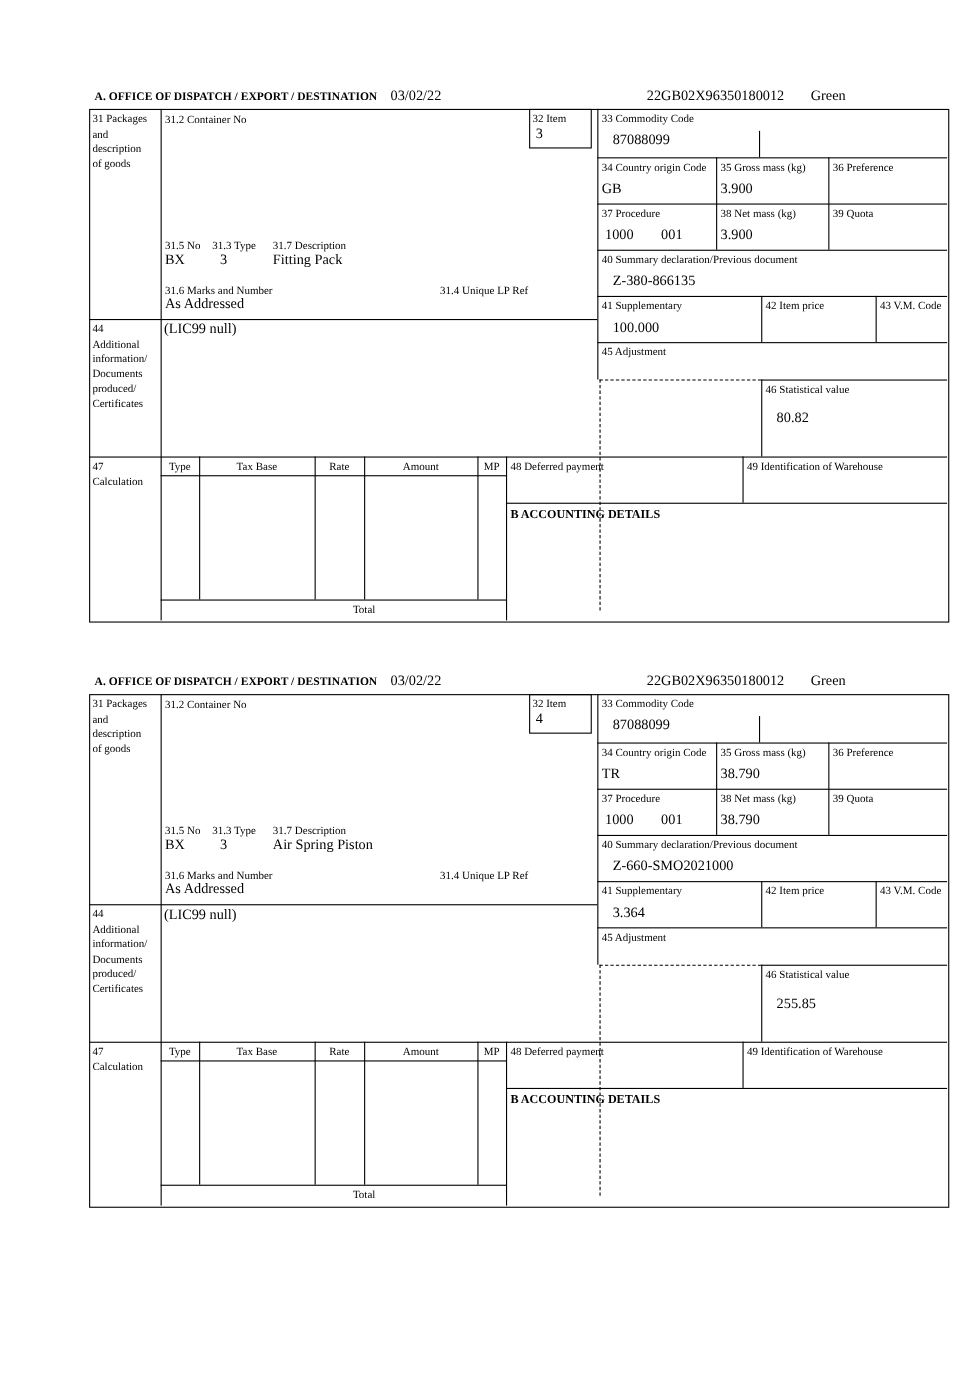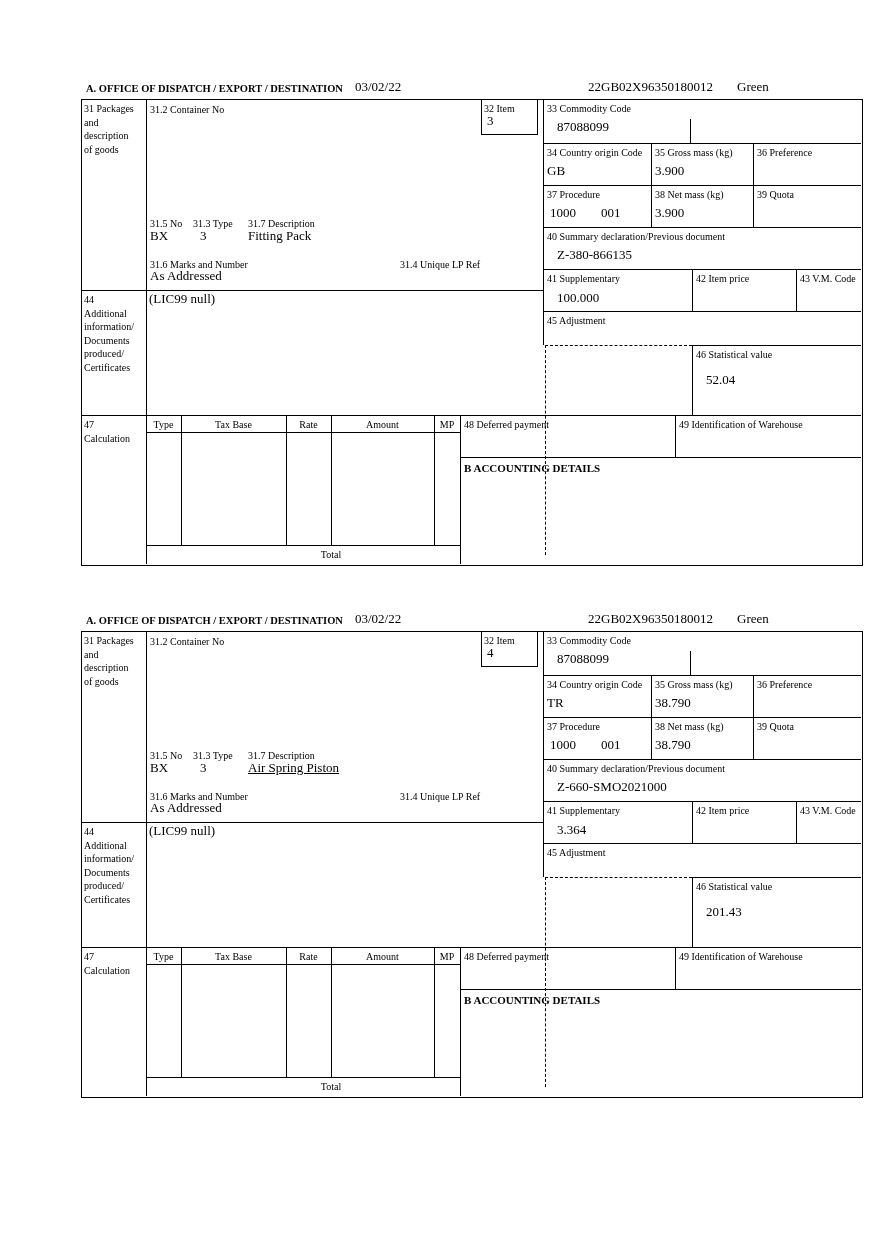--- a/index.html
+++ b/index.html
@@ -91,21 +91,21 @@
     <div class="lbl" style="left:800px;top:194px;">43 V.M. Code</div>
     <div class="lbl" style="left:84px;top:215px;width:62px;">44
 Additional
 information/
 Documents
 produced/
 Certificates</div>
     <div class="val" style="left:149px;top:213px;">(LIC99 null)</div>
     <div class="lbl" style="left:547px;top:236px;">45 Adjustment</div>
     <div class="lbl" style="left:696px;top:270px;">46 Statistical value</div>
-    <div class="val" style="left:706px;top:294px;">52.04</div>
+    <div class="val" style="left:706px;top:294px;">80.82</div>
     <div class="lbl" style="left:84px;top:340px;">47
 Calculation</div>
     <div class="lbl ctr" style="left:146px;top:340px;width:35px;">Type</div>
     <div class="lbl ctr" style="left:181px;top:340px;width:105px;">Tax Base</div>
     <div class="lbl ctr" style="left:286px;top:340px;width:45px;">Rate</div>
     <div class="lbl ctr" style="left:331px;top:340px;width:103px;">Amount</div>
     <div class="lbl ctr" style="left:434px;top:340px;width:26px;">MP</div>
     <div class="lbl" style="left:464px;top:340px;">48 Deferred payment</div>
     <div class="lbl" style="left:679px;top:340px;">49 Identification of Warehouse</div>
     <div class="lbl b" style="left:464px;top:383px;font-size:11px;">B ACCOUNTING DETAILS</div>
@@ -166,40 +166,40 @@
     <div class="val" style="left:550px;top:127px;">1000</div>
     <div class="val" style="left:601px;top:127px;">001</div>
     <div class="lbl" style="left:655px;top:110px;">38 Net mass (kg)</div>
     <div class="val" style="left:655px;top:127px;">38.790</div>
     <div class="lbl" style="left:757px;top:110px;">39 Quota</div>
     <div class="lbl" style="left:150px;top:139px;">31.5 No</div>
     <div class="lbl" style="left:193px;top:139px;">31.3 Type</div>
     <div class="lbl" style="left:248px;top:139px;">31.7 Description</div>
     <div class="val" style="left:150px;top:150px;">BX</div>
     <div class="val" style="left:200px;top:150px;">3</div>
-    <div class="val" style="left:248px;top:150px;text-decoration:underline;">Air Spring Piston</div>
+    <div class="val" style="left:248px;top:150px;">Air Spring Piston</div>
     <div class="lbl" style="left:547px;top:152px;">40 Summary declaration/Previous document</div>
     <div class="val" style="left:557px;top:169px;">Z-660-SMO2021000</div>
     <div class="lbl" style="left:150px;top:180px;">31.6 Marks and Number</div>
     <div class="lbl" style="left:400px;top:180px;">31.4 Unique LP Ref</div>
     <div class="val" style="left:150px;top:190px;">As Addressed</div>
     <div class="lbl" style="left:547px;top:194px;">41 Supplementary</div>
     <div class="val" style="left:557px;top:212px;">3.364</div>
     <div class="lbl" style="left:696px;top:194px;">42 Item price</div>
     <div class="lbl" style="left:800px;top:194px;">43 V.M. Code</div>
     <div class="lbl" style="left:84px;top:215px;width:62px;">44
 Additional
 information/
 Documents
 produced/
 Certificates</div>
     <div class="val" style="left:149px;top:213px;">(LIC99 null)</div>
     <div class="lbl" style="left:547px;top:236px;">45 Adjustment</div>
     <div class="lbl" style="left:696px;top:270px;">46 Statistical value</div>
-    <div class="val" style="left:706px;top:294px;">201.43</div>
+    <div class="val" style="left:706px;top:294px;">255.85</div>
     <div class="lbl" style="left:84px;top:340px;">47
 Calculation</div>
     <div class="lbl ctr" style="left:146px;top:340px;width:35px;">Type</div>
     <div class="lbl ctr" style="left:181px;top:340px;width:105px;">Tax Base</div>
     <div class="lbl ctr" style="left:286px;top:340px;width:45px;">Rate</div>
     <div class="lbl ctr" style="left:331px;top:340px;width:103px;">Amount</div>
     <div class="lbl ctr" style="left:434px;top:340px;width:26px;">MP</div>
     <div class="lbl" style="left:464px;top:340px;">48 Deferred payment</div>
     <div class="lbl" style="left:679px;top:340px;">49 Identification of Warehouse</div>
     <div class="lbl b" style="left:464px;top:383px;font-size:11px;">B ACCOUNTING DETAILS</div>

